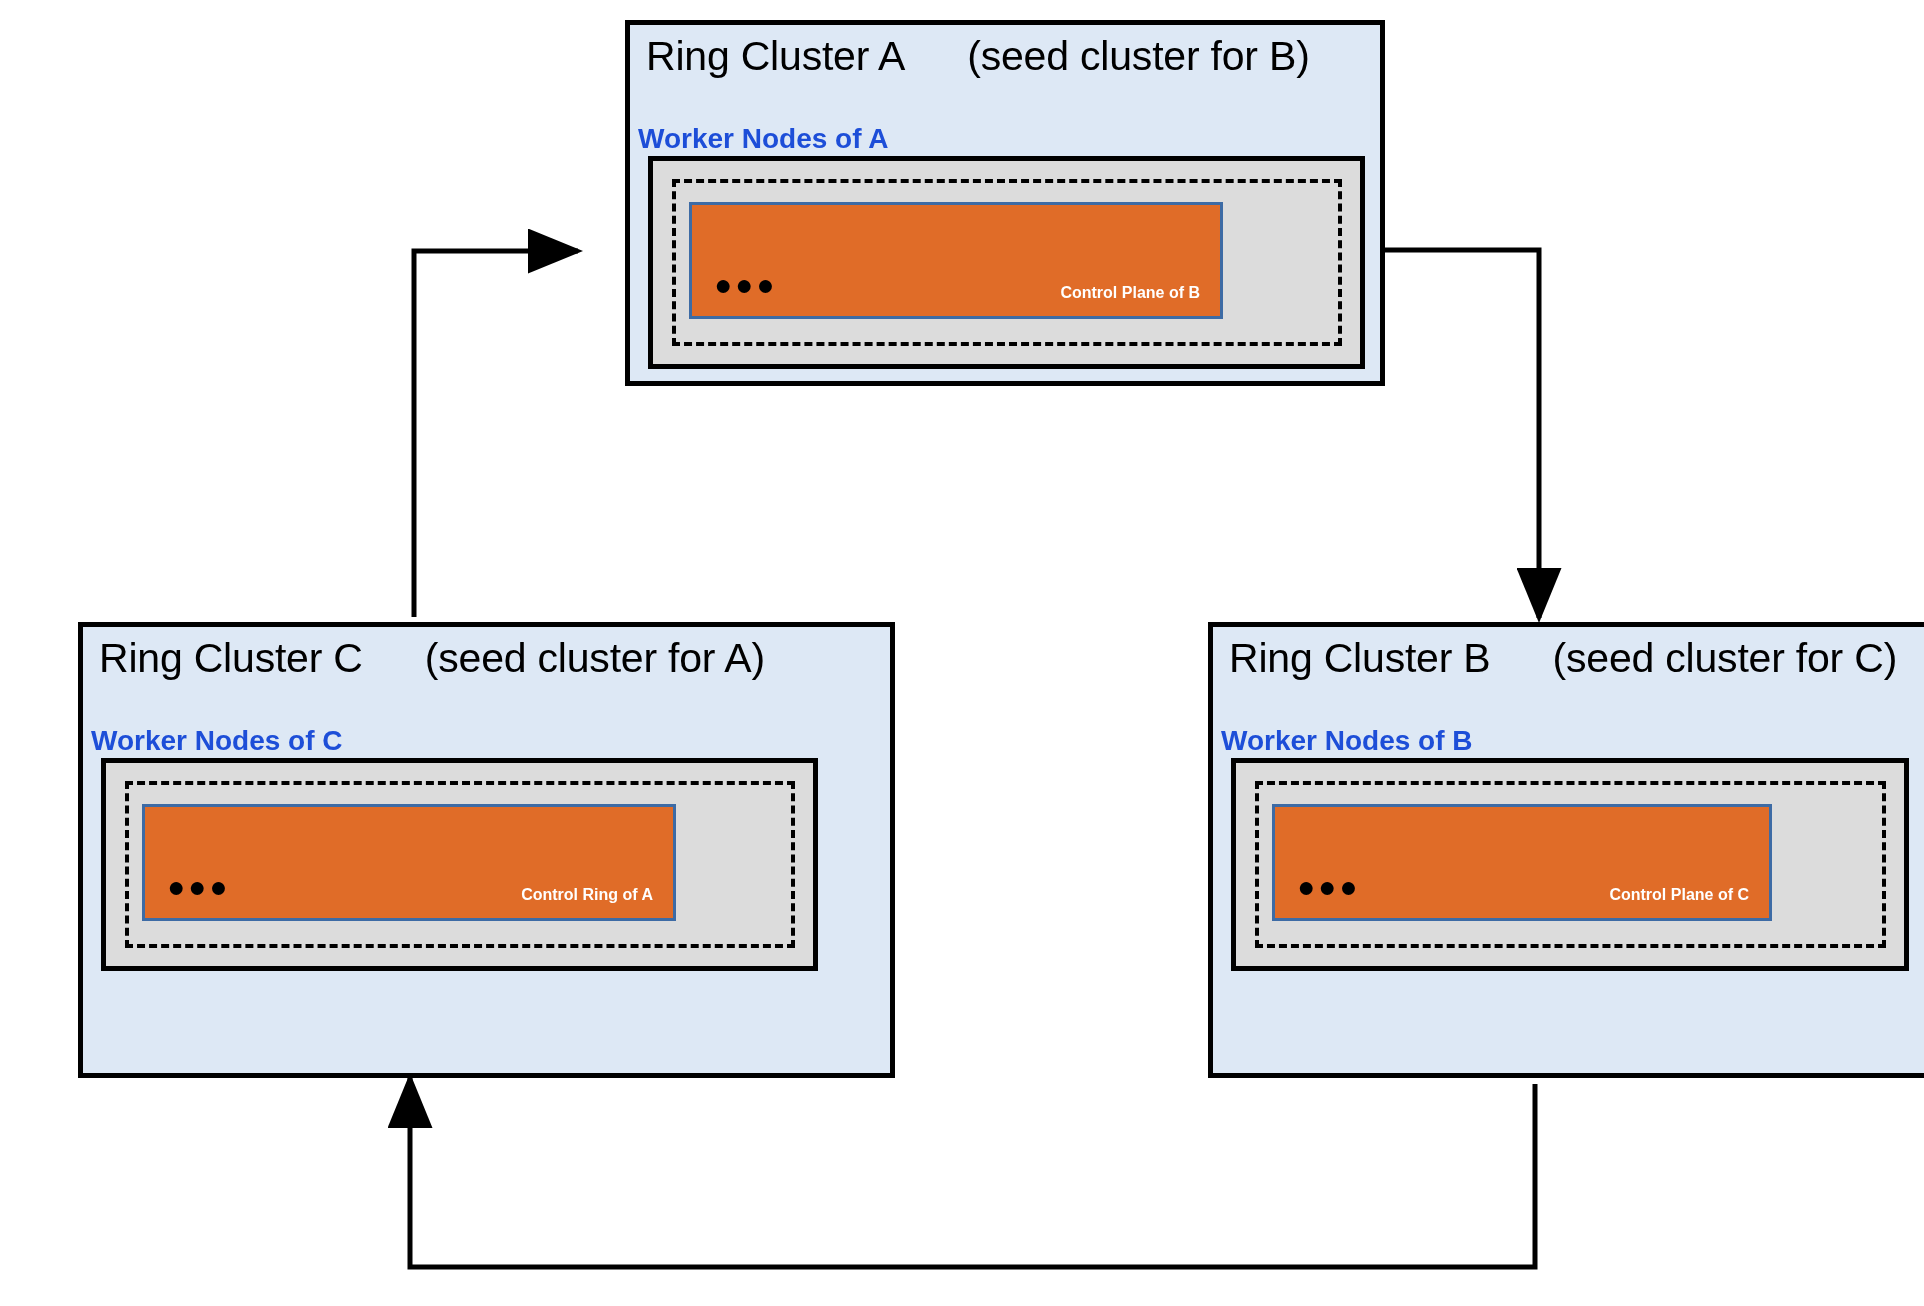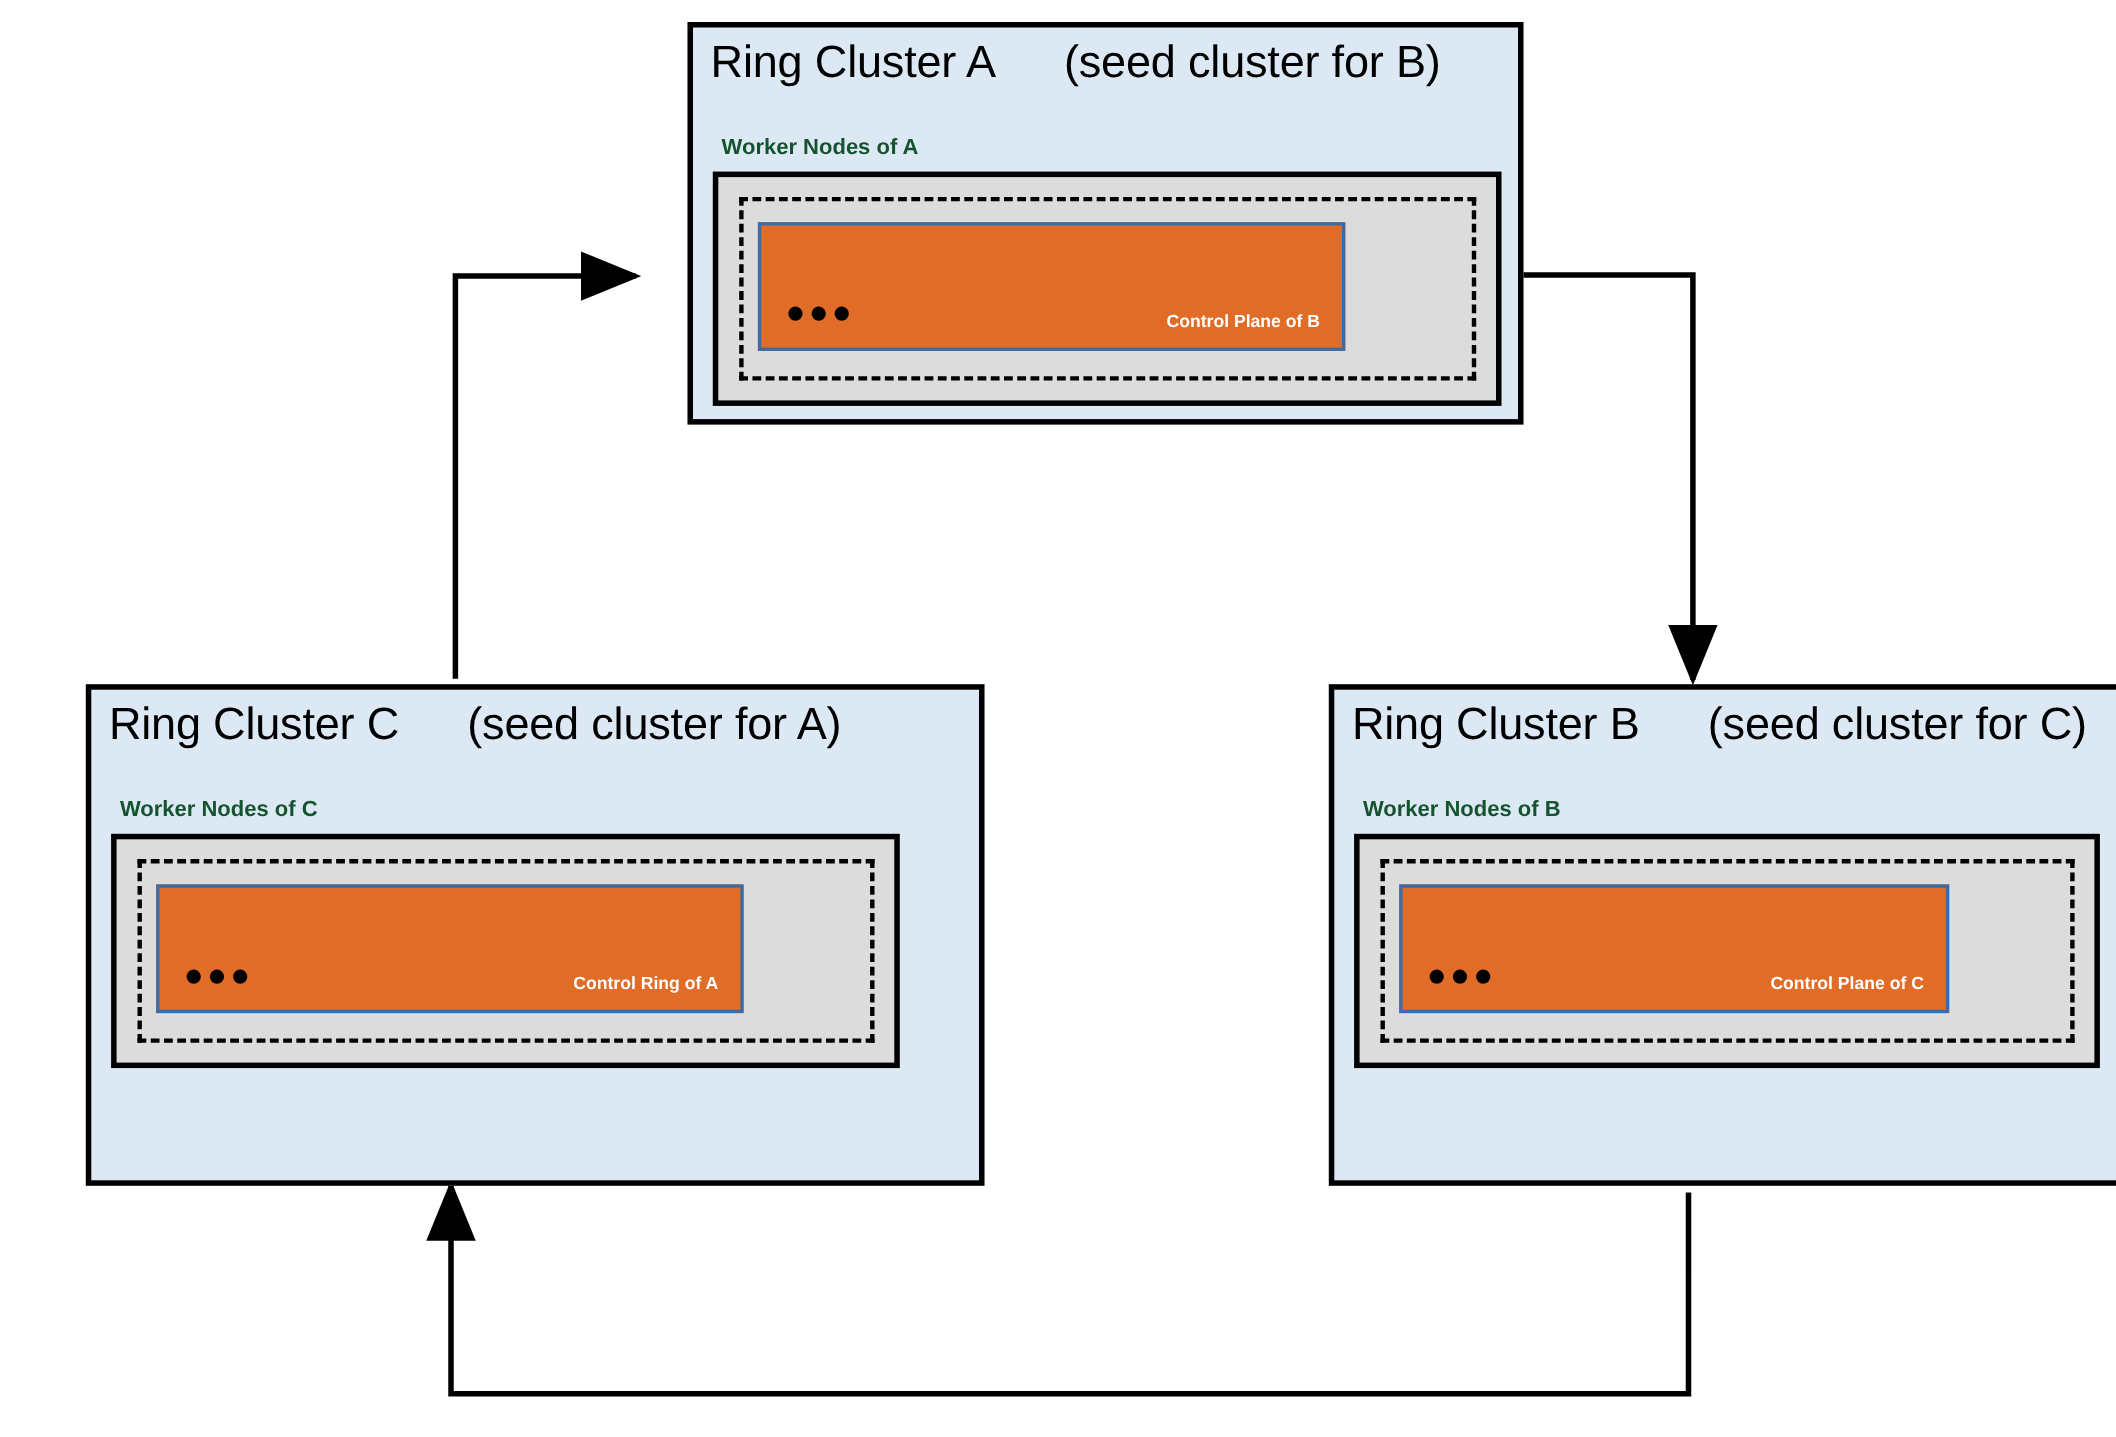--- a/index.html
+++ b/index.html
@@ -47,24 +47,24 @@
     color: #000000;
     letter-spacing: -0.2px;
   }
   .cluster-title .seed {
     display: inline-block;
     margin-left: 62px;
   }
 
   .worker-label {
     position: absolute;
-    left: 26px;
-    font-size: 20px;
+    left: 8px;
+    font-size: 28px;
     font-weight: bold;
-    color: #14532d;
+    color: #1d4ed8;
     white-space: nowrap;
   }
 
   
   .worker-box {
     position: absolute;
     box-sizing: border-box;
     background: #dcdcdc;
     border: 5px solid #000000;
   }

